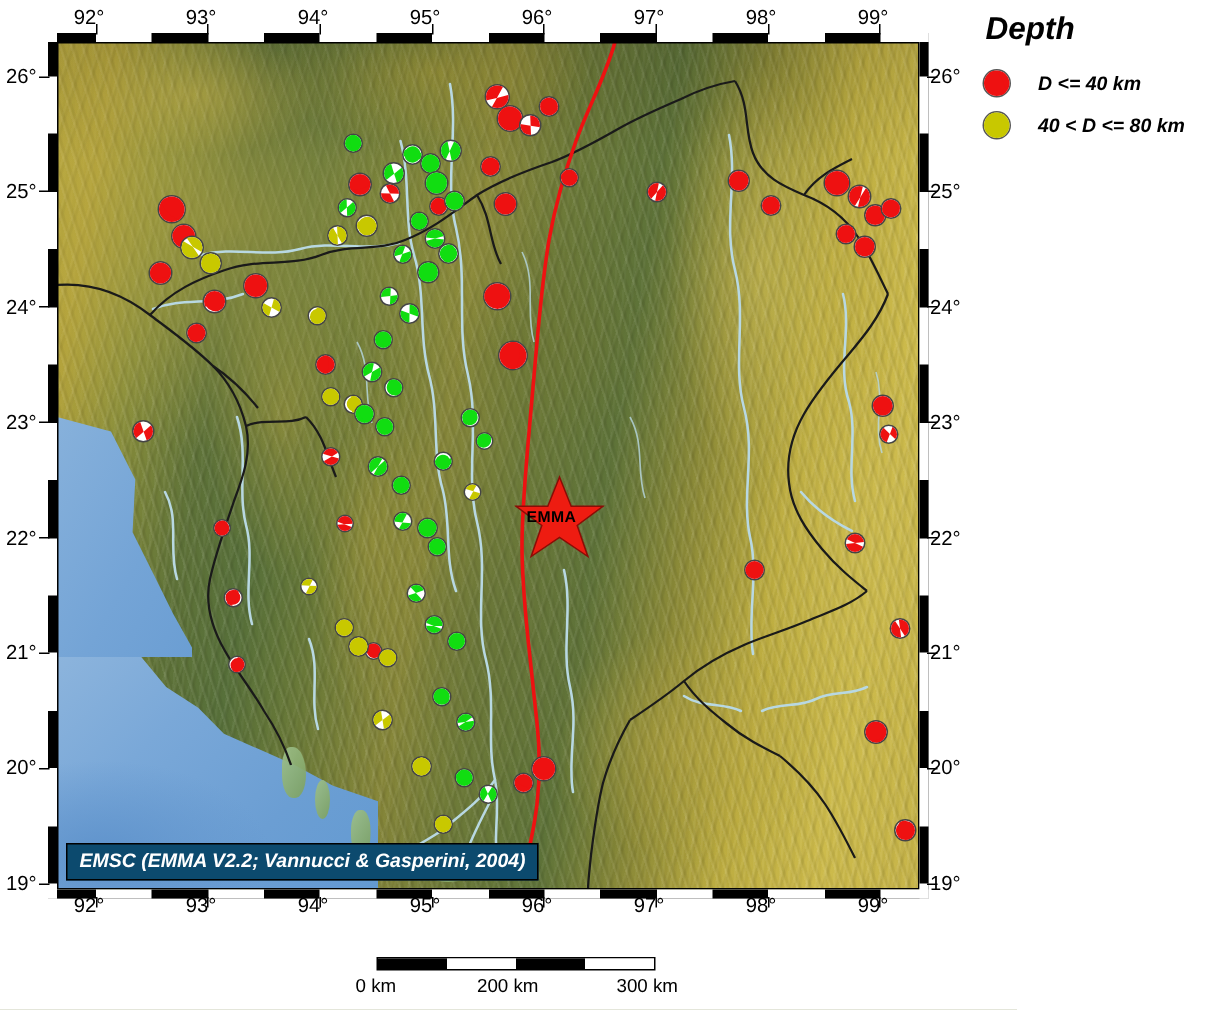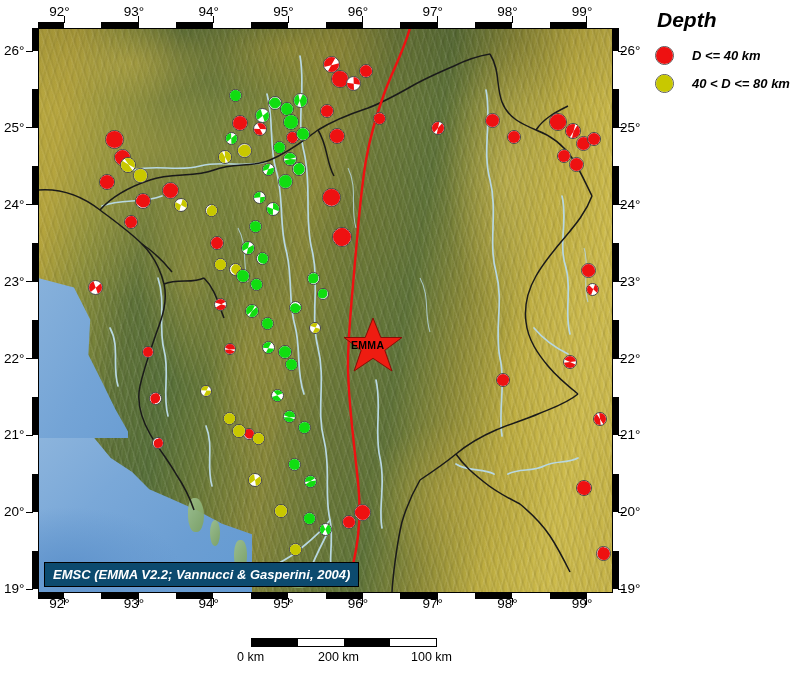--- a/index.html
+++ b/index.html
@@ -1299,17 +1299,17 @@
   <div id="scalebar">
     <div id="sb-bar">
         <div class="sb-black" style="flex: 1 1 0px;"></div>
         <div class="sb-white" style="flex: 1 1 0px;"></div>
         <div class="sb-black" style="flex: 1 1 0px;"></div>
         <div class="sb-white" style="flex: 1 1 0px;"></div>
       </div>
     <div id="sb-labels">
         <div class="sb-lab" style="left: calc(0% - 14px);">0 km</div>
         <div class="sb-lab" style="left: calc(50% - 26px);">200 km</div>
-        <div class="sb-lab" style="left: calc(100% - 26px);">100 km</div>
+        <div class="sb-lab" style="left: calc(100% - 26px);">300 km</div>
       </div>
   </div>
 
 </div>
 
 </body></html>

